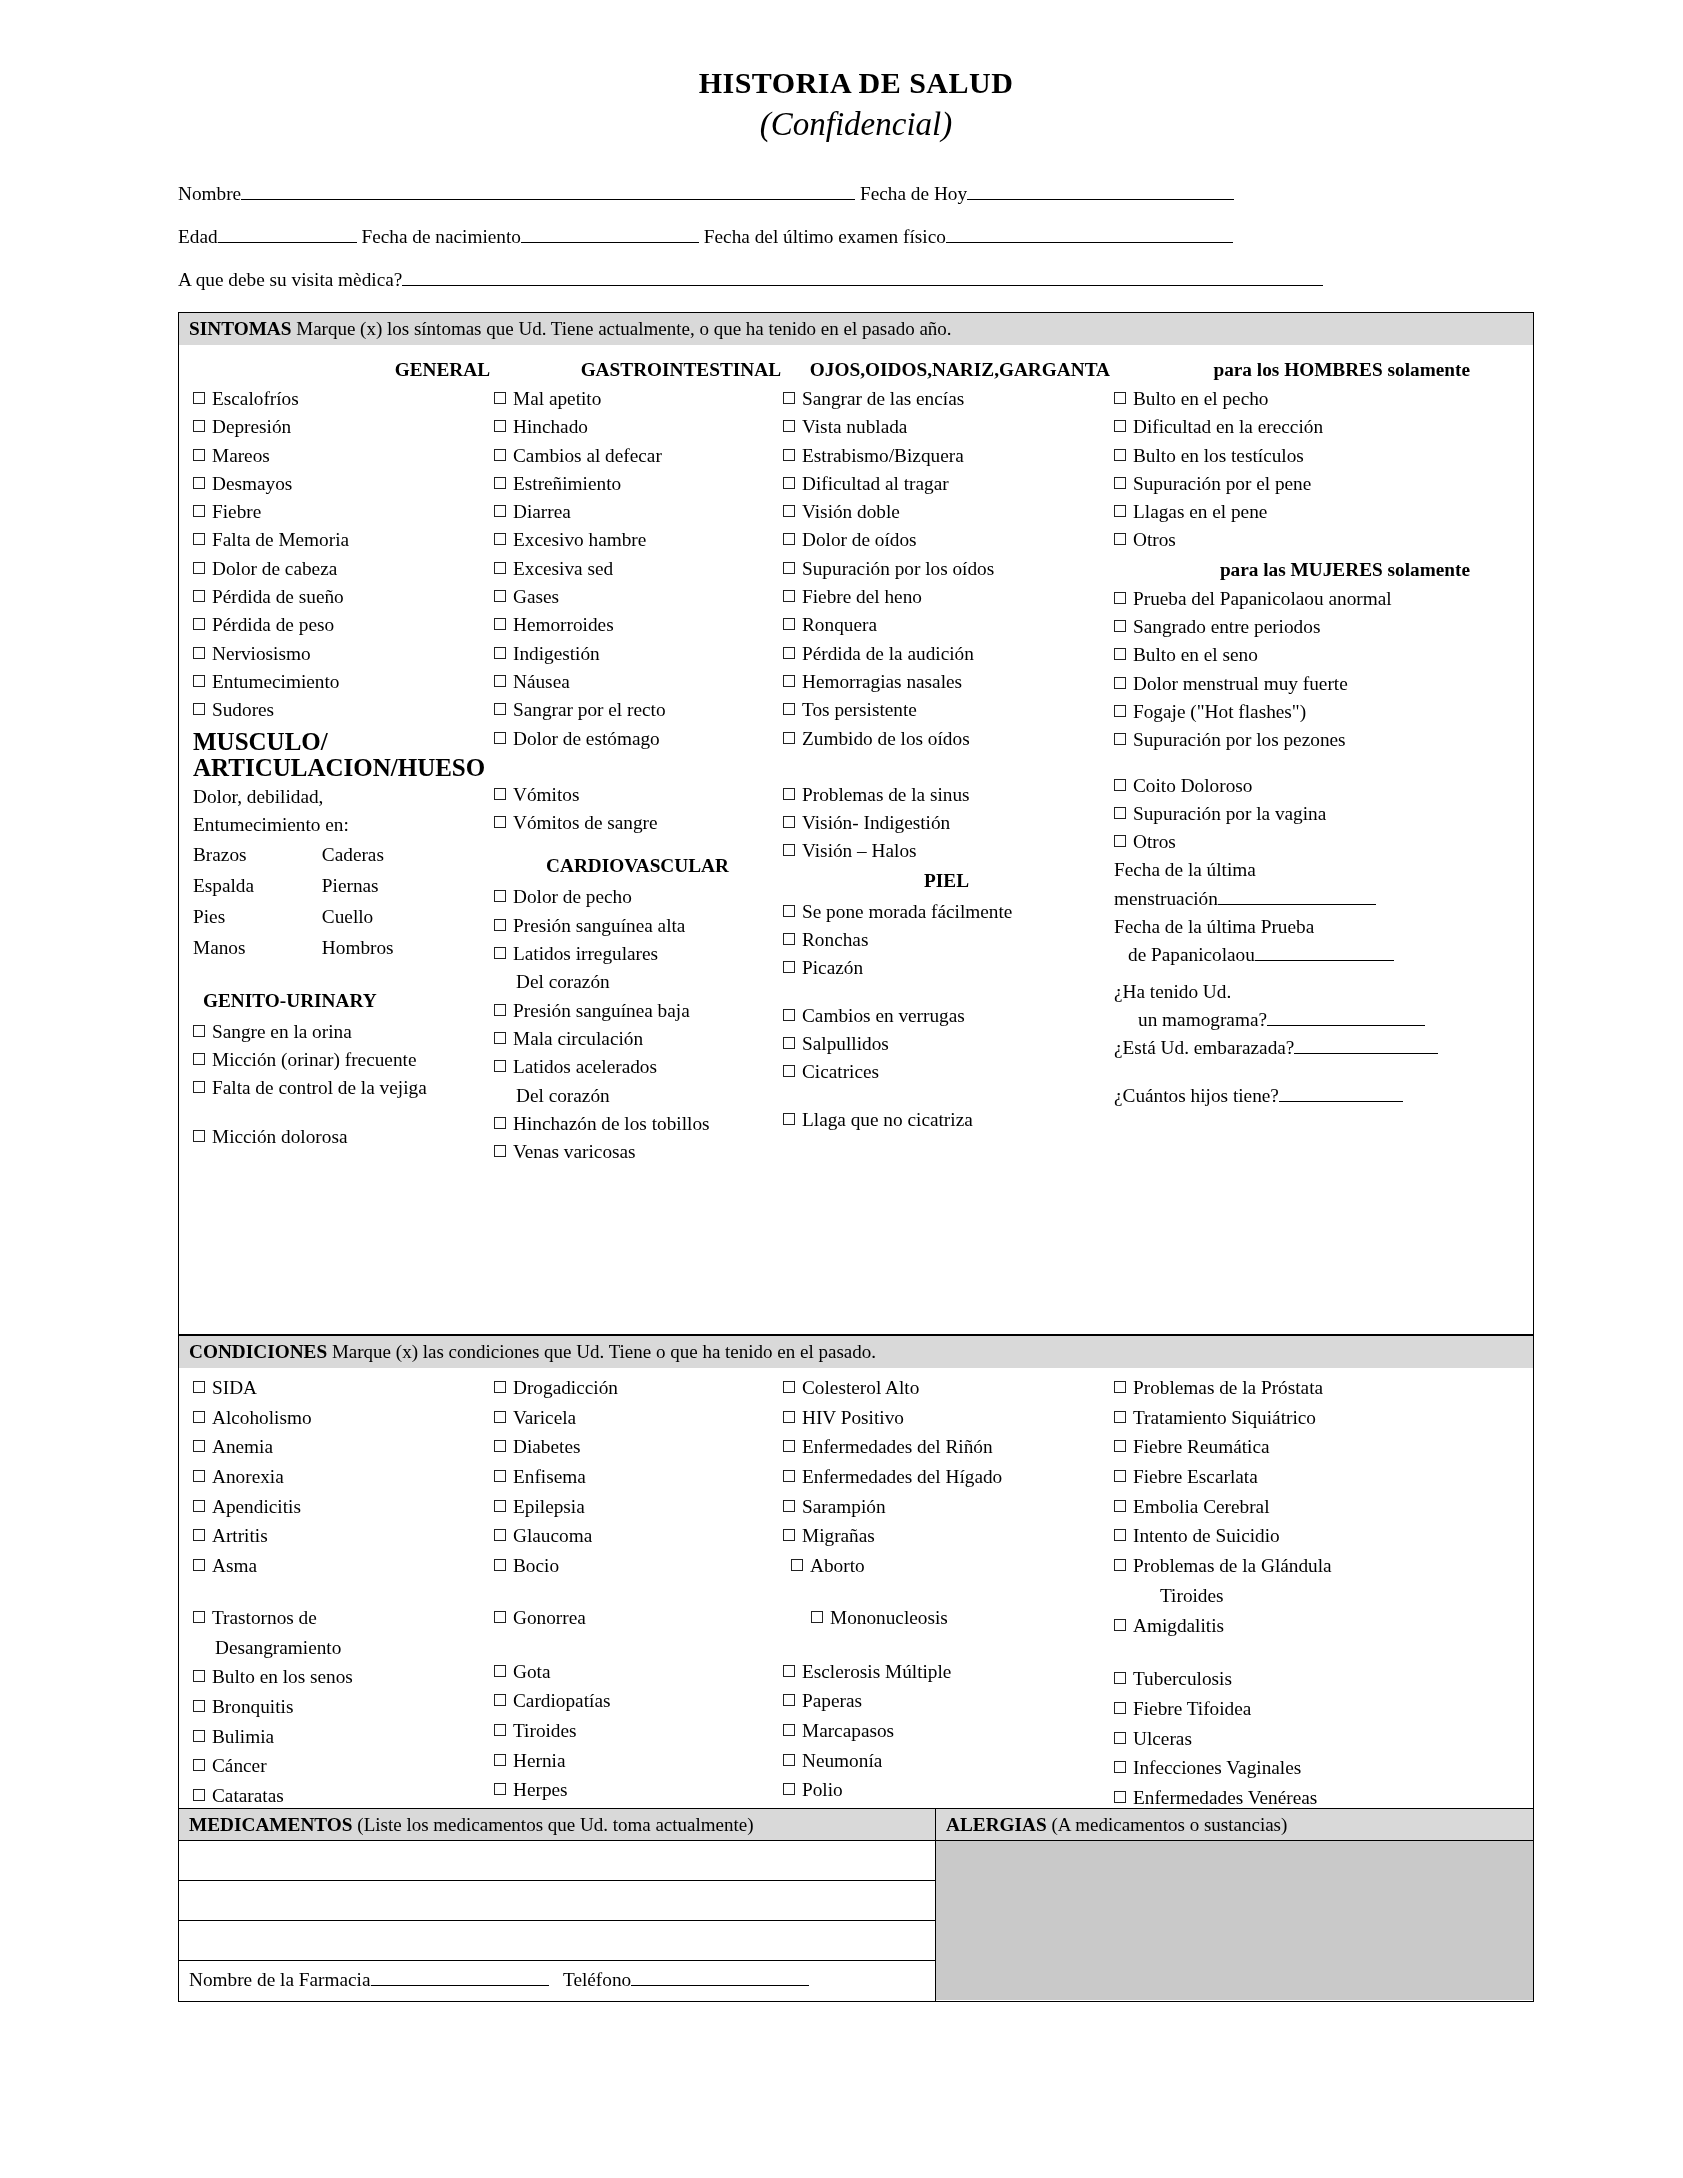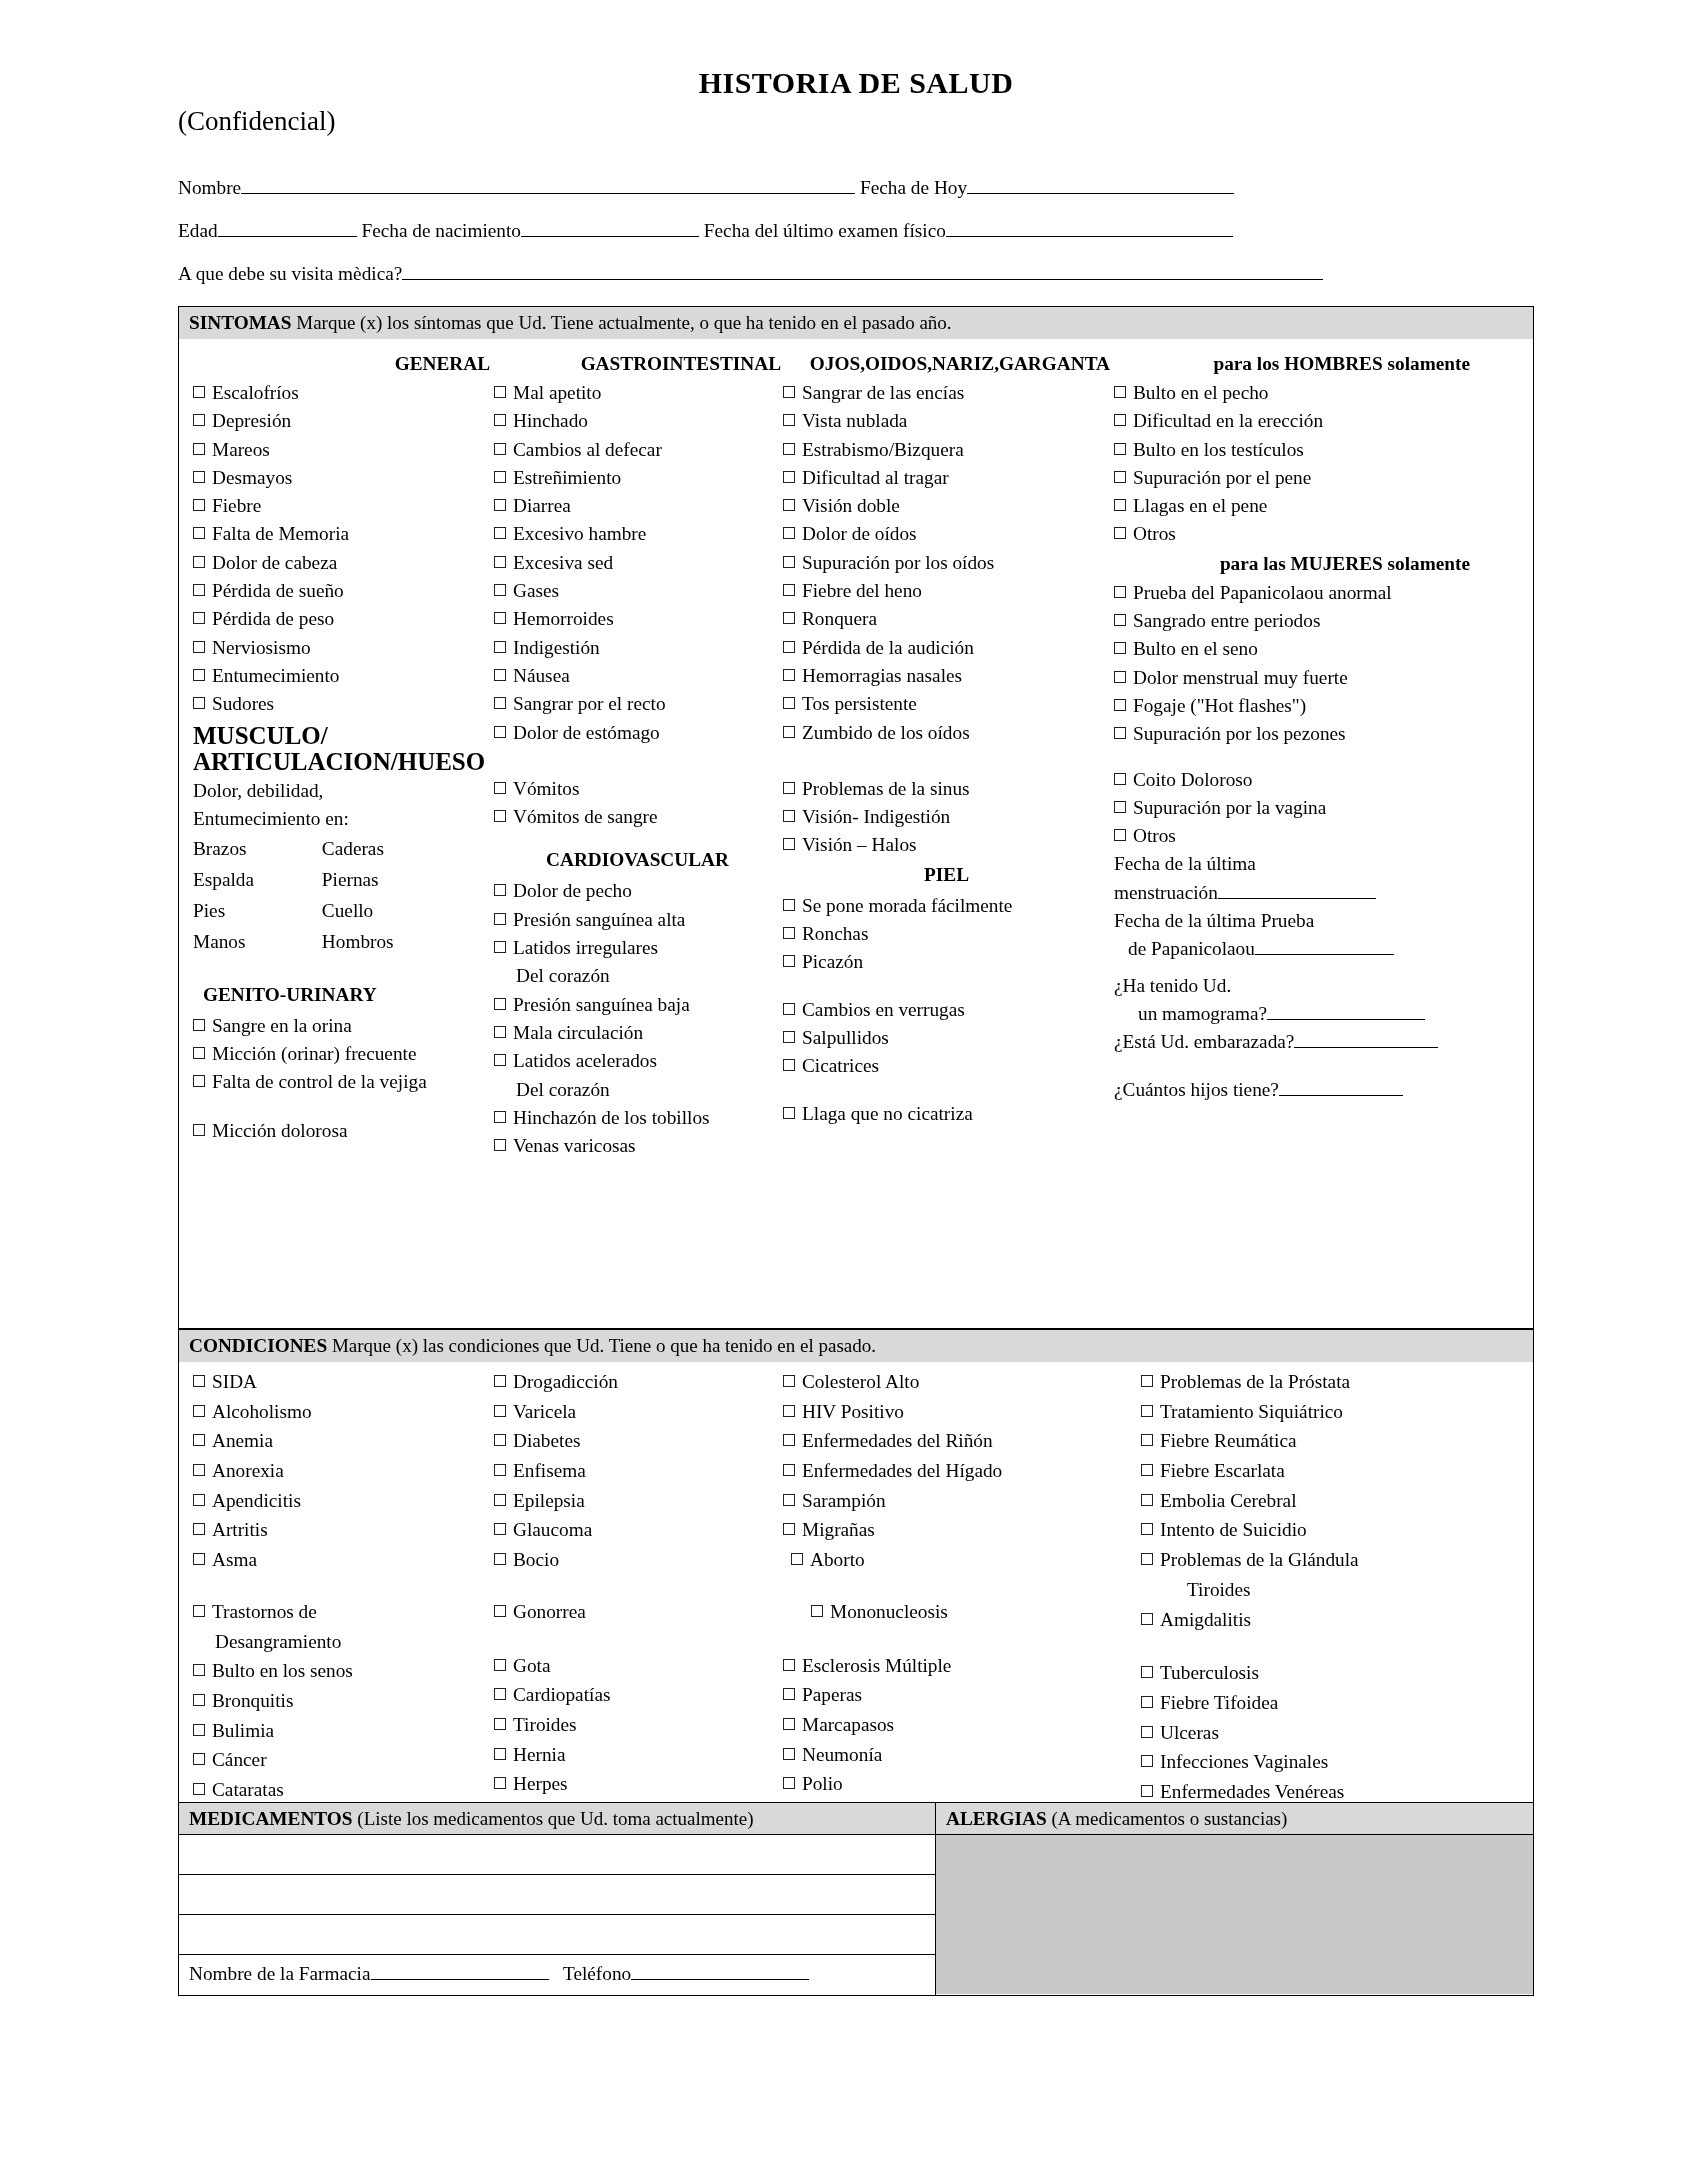--- a/index.html
+++ b/index.html
@@ -22,22 +22,24 @@
     padding: 54px 149px 0 178px;
   }
   .title {
     text-align: center;
     font-size: 30px;
     font-weight: bold;
     letter-spacing: 0.5px;
     margin: 12px 0 0 0;
   }
   .subtitle {
-    font-size: 27px;
+    text-align: center;
+    font-size: 33px;
     margin: 6px 0 0 0;
+    font-style: italic;
   }
 
   
   .idblock {
     margin-top: 40px;
     font-size: 19.3px;
   }
   .idline {
     margin-bottom: 21px;
     white-space: nowrap;
@@ -145,21 +147,21 @@
 
   
   .cond-wrap {
     position: relative;
     height: 441px;
     padding-top: 10px;
   }
   .cc1 { left: 14px;  width: 287px; }
   .cc2 { left: 315px; width: 287px; }
   .cc3 { left: 604px; width: 327px; }
-  .cc4 { left: 962px; width: 356px; }
+  .cc4 { left: 935px; width: 356px; }
   .cond-col { position: absolute; top: 10px; }
   .cond-col .item { margin-bottom: 10.4px; }
   .cond-col .cont { margin-bottom: 10.4px; }
 
   
   .bottom {
     display: flex;
     border-left: 1px solid #000;
     border-right: 1px solid #000;
     border-bottom: 1px solid #000;

